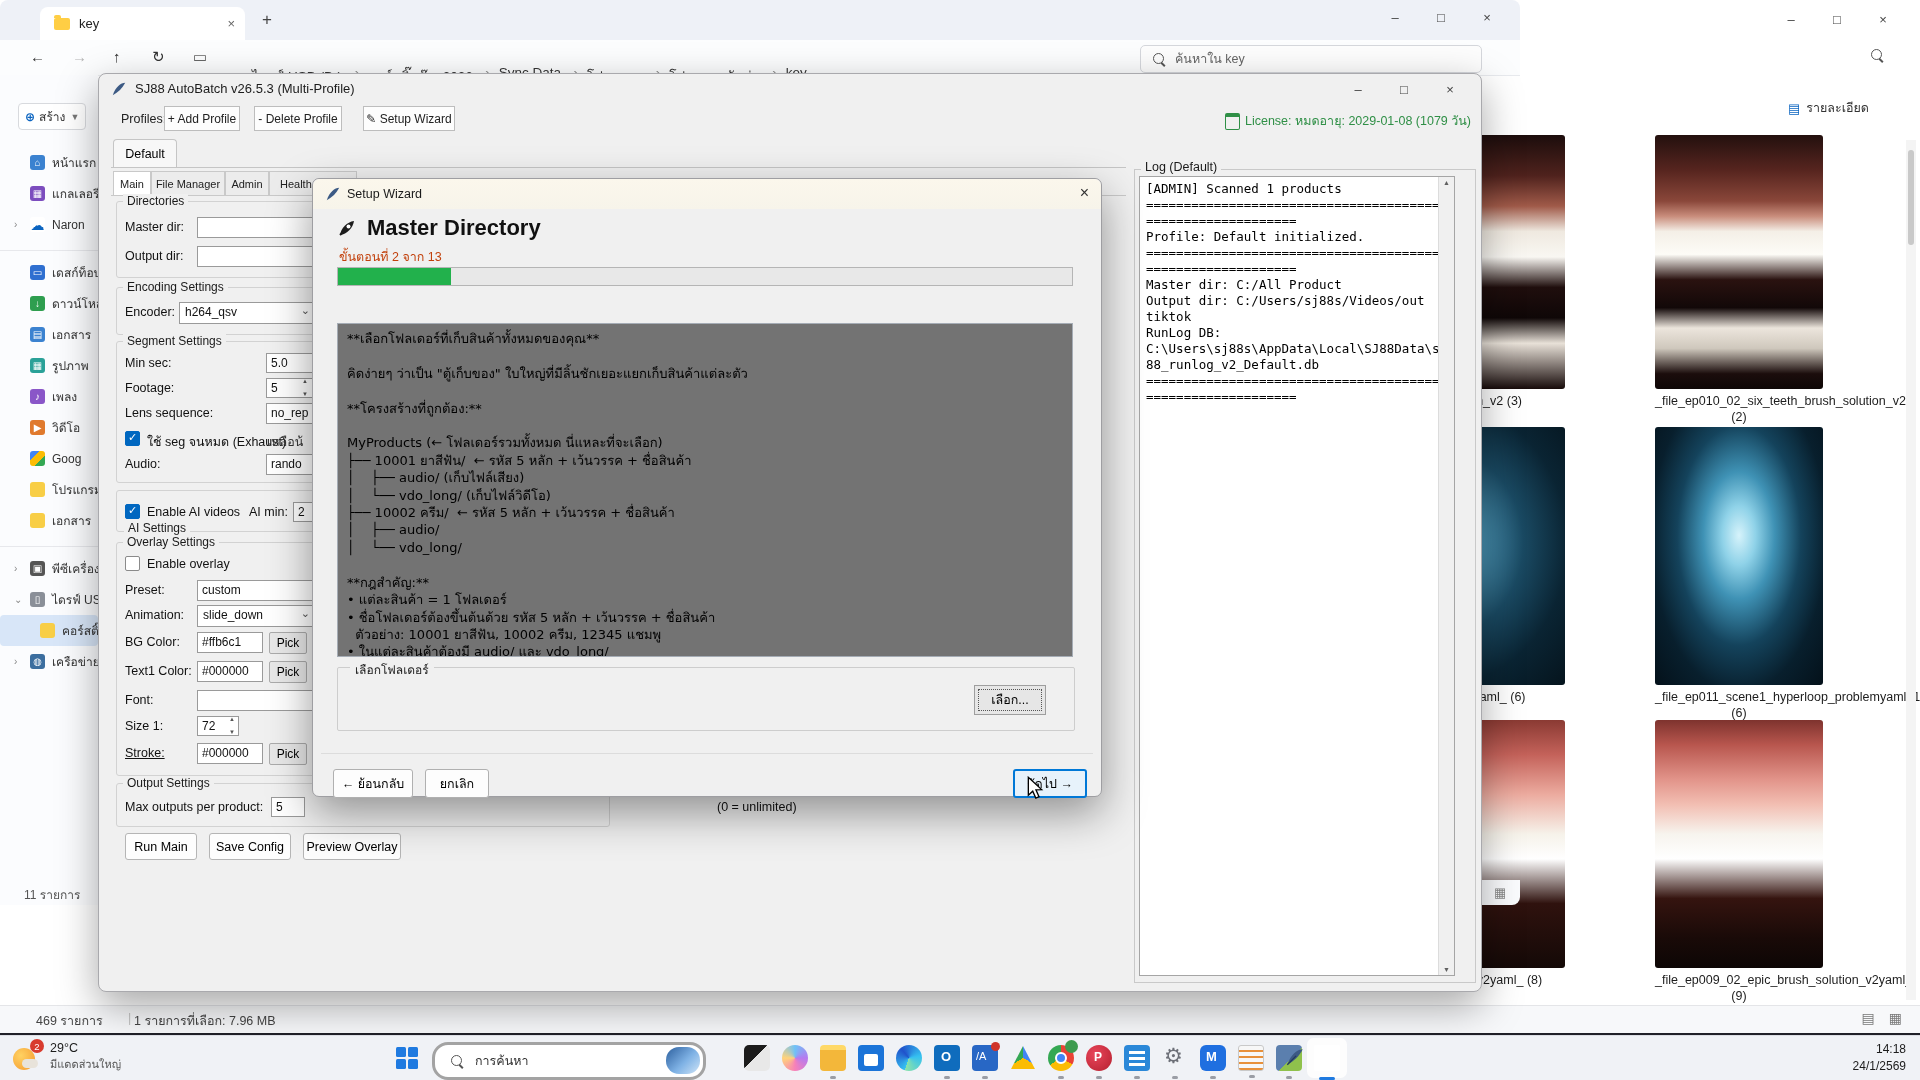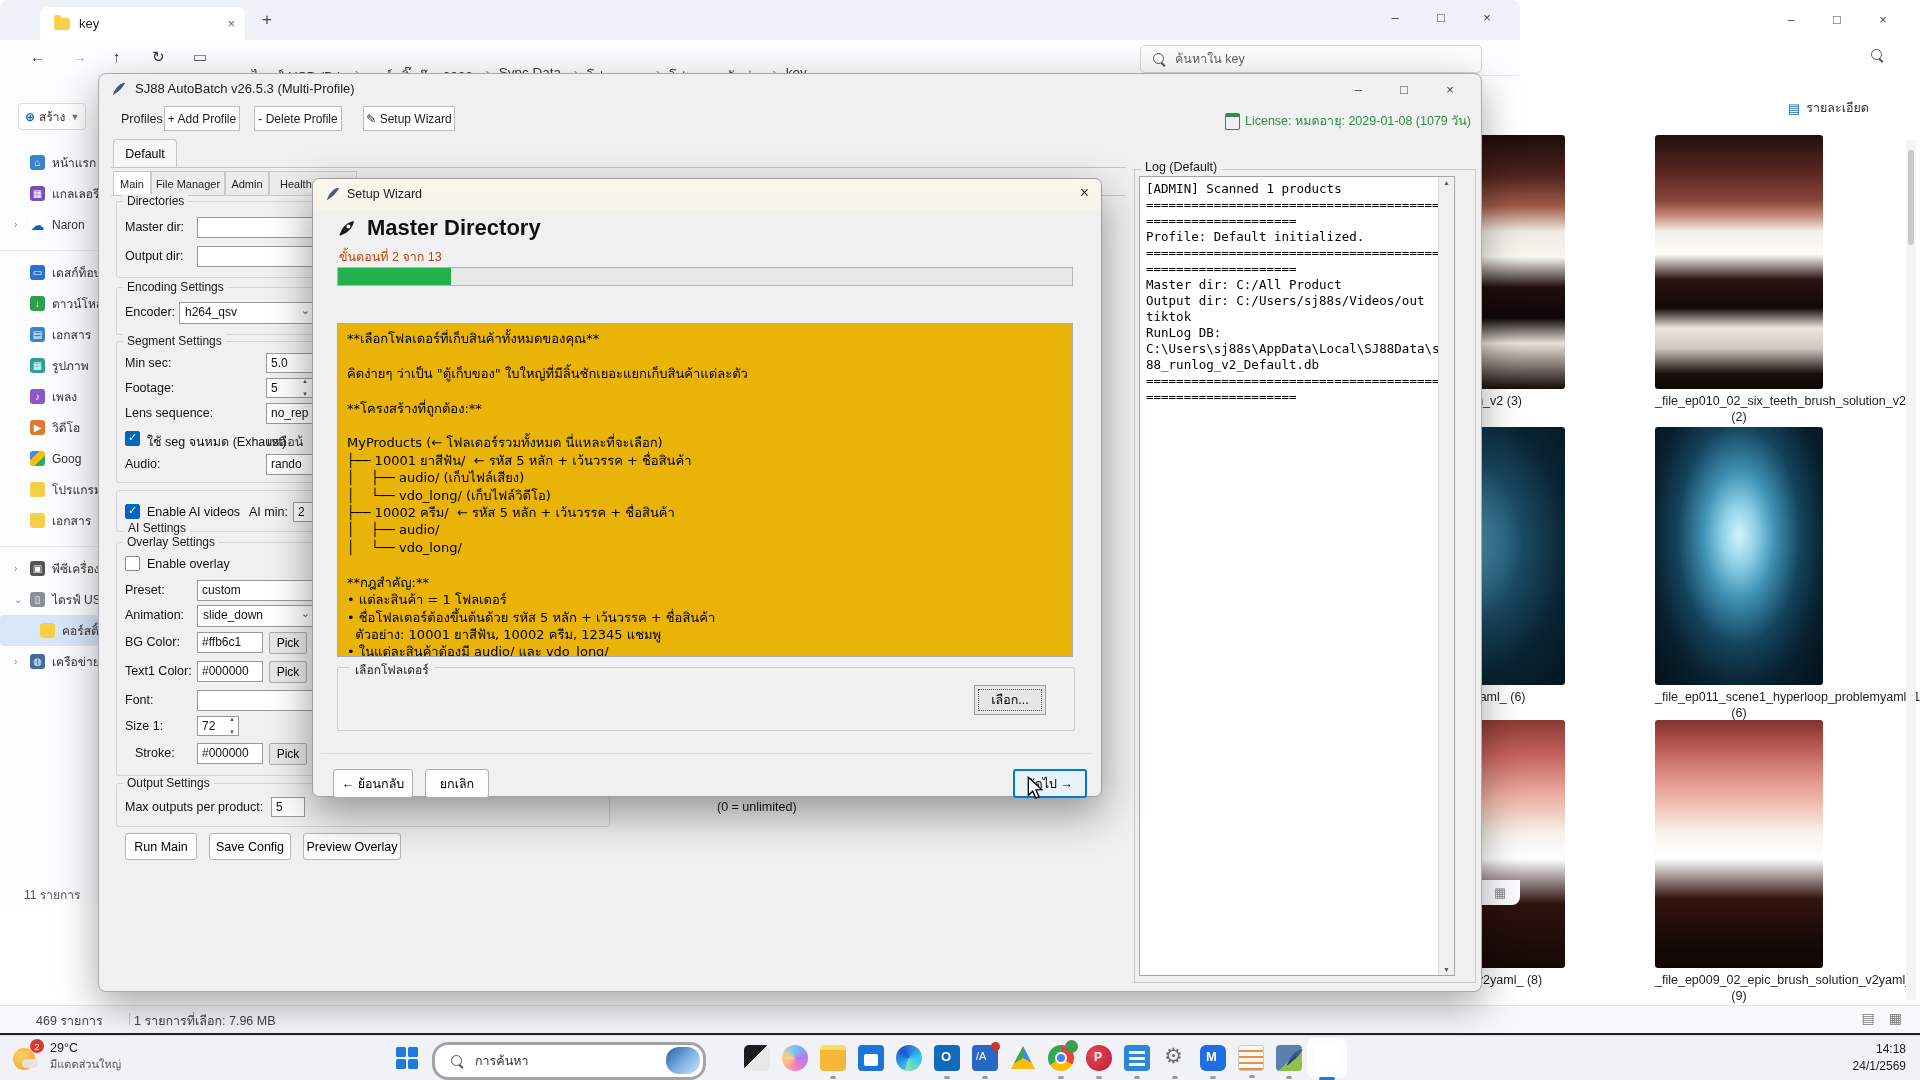--- a/index.html
+++ b/index.html
@@ -108,21 +108,21 @@
   #logscroll::after{content:"▼";position:absolute;bottom:2px;left:4px;font-size:7px;color:#606060;}
   
   #wiz{position:absolute;left:312px;top:178px;width:790px;height:619px;background:#f0f0f0;border:1px solid #9e9ea2;border-radius:7px;box-shadow:0 16px 44px rgba(0,0,0,.4);box-sizing:border-box;}
   #wiz-title{position:absolute;left:0;top:0;width:100%;height:30px;background:linear-gradient(180deg,#fbf7ec,#f7f4ea);border-radius:7px 7px 0 0;font-size:12.5px;color:#1a1a1a;}
   #wiz-title .ttl{position:absolute;left:34px;top:8px;}
   #wiz-x{position:absolute;right:12px;top:5px;font-size:16px;color:#333;}
   #wiz-head{position:absolute;left:24px;top:36px;display:flex;align-items:center;gap:10px;font-size:22px;font-weight:bold;color:#111;}
   #wiz-step{position:absolute;left:26px;top:68px;font-size:12.5px;color:#c2410c;}
   #wiz-prog{position:absolute;left:24px;top:88px;width:736px;height:19px;background:#e8e8e8;border:1px solid #b5b5b5;box-sizing:border-box;}
   #wiz-prog .fill{height:100%;background:#22b14c;}
-  #wiz-body{position:absolute;left:24px;top:144px;width:736px;height:334px;background:#eab308;border:1px solid #a5acb5;box-sizing:border-box;overflow:hidden;}
+  #wiz-body{position:absolute;left:24px;top:144px;width:736px;height:334px;background:#737373;border:1px solid #a5acb5;box-sizing:border-box;overflow:hidden;}
   #wiz-body pre{margin:6px 9px;font-family:"DejaVu Sans","Liberation Sans",sans-serif;font-size:13px;line-height:17.4px;white-space:pre-wrap;color:#000;}
   #wiz-fold{position:absolute;left:24px;top:488px;width:736px;height:62px;border:1px solid #cdcdcd;border-radius:2px;}
   #wiz-fold .lg{position:absolute;left:12px;top:-8px;background:#f0f0f0;padding:0 5px;font-size:12px;color:#1a1a1a;}
   #wiz-path{position:absolute;left:16px;top:18px;width:604px;height:28px;background:#fff;border:1px solid #8f8f8f;box-sizing:border-box;font-size:13px;color:#000;display:flex;align-items:center;padding-left:7px;white-space:nowrap;overflow:hidden;}
   #wiz-choose{position:absolute;left:636px;top:17px;width:72px;height:30px;background:#e6e6e6;border:1px solid #9e9e9e;font-size:12.5px;display:flex;align-items:center;justify-content:center;box-sizing:border-box;}
   #wiz-choose::after{content:"";position:absolute;inset:3px;border:1px dotted #555;}
   #wiz-hr{position:absolute;left:8px;top:574px;width:772px;height:1px;background:#dcdcdc;}
   .wizbtn{position:absolute;top:590px;height:29px;background:#fdfdfd;border:1px solid #b0b0b0;border-radius:3px;font-size:12.5px;display:flex;align-items:center;justify-content:center;box-sizing:border-box;}
   #wiz-next{background:#e7f2fb;border:2px solid #0078d7;}
   
@@ -479,21 +479,21 @@
     <div class="tinput" style="left:98px;top:558px;width:66px;height:21px;">#ffb6c1</div>
     <div class="pickbtn" style="left:170px;top:558px;">Pick</div>
     <div class="frow" style="left:26px;top:590px;">Text1 Color:</div>
     <div class="tinput" style="left:98px;top:587px;width:66px;height:21px;">#000000</div>
     <div class="pickbtn" style="left:170px;top:587px;">Pick</div>
     <div class="frow" style="left:26px;top:619px;">Font:</div>
     <div class="tinput" style="left:98px;top:616px;width:118px;height:21px;"></div>
     <div class="frow" style="left:26px;top:645px;">Size 1:</div>
     <div class="tinput" style="left:98px;top:642px;width:42px;height:20px;">72</div>
     <div class="spin" style="left:128px;top:642px;"></div>
-    <div class="frow" style="left:36px;top:672px;">Stroke:</div>
+    <div class="frow" style="left:26px;top:672px;text-decoration:underline;">Stroke:</div>
     <div class="tinput" style="left:98px;top:669px;width:66px;height:21px;">#000000</div>
     <div class="pickbtn" style="left:170px;top:669px;">Pick</div>
 
     <div class="fgroup" style="top:709px;width:492px;height:42px;"></div>
     <div class="fglabel" style="left:24px;top:702px;">Output Settings</div>
     <div class="frow" style="left:26px;top:726px;">Max outputs per product:</div>
     <div class="tinput" style="left:172px;top:723px;width:34px;height:20px;">5</div>
     <div class="frow" style="left:618px;top:726px;">(0 = unlimited)</div>
 
     <div class="abtn" style="left:26px;width:72px;">Run Main</div>

